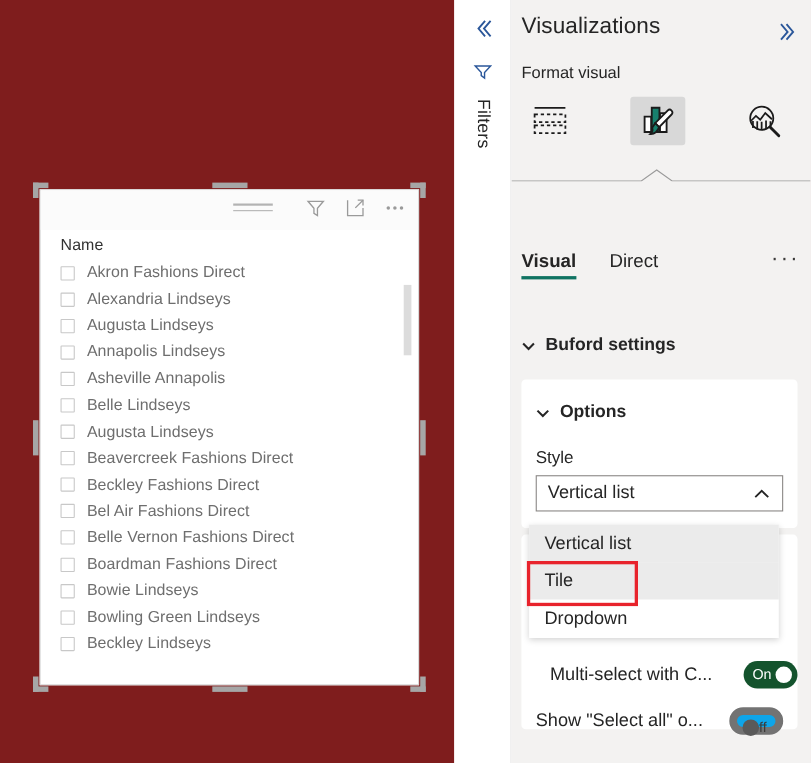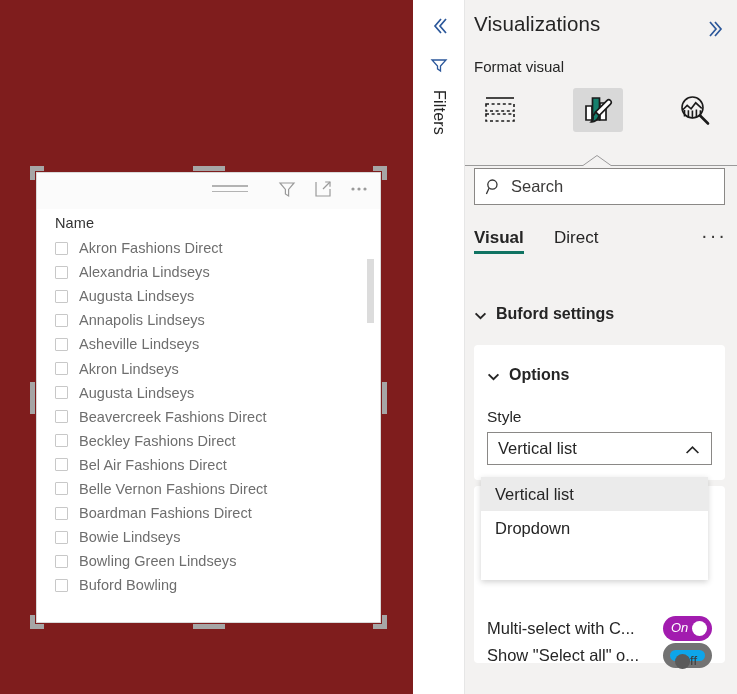--- a/index.html
+++ b/index.html
@@ -203,27 +203,27 @@
   .dd-item.hl { background: #ebebeb; }
   .dd-item.boxed::after {
     content: ""; position: absolute; left: -2px; top: -1px; width: 95px; height: 35px;
     border: 3px solid #e8232c; pointer-events: none;
   }
 
   .row {
     position: absolute; left: 13px; width: 225px; height: 34px;
     display: flex; align-items: center; justify-content: space-between;
   }
-  .row-a { top: 125px; }
+  .row-a { top: 110px; margin-left: 13px; }
   .row-b { top: 152px; }
   .row-label { font-size: 16.5px; color: #252525; white-space: nowrap; }
   .toggle {
     width: 49px; height: 25px; border-radius: 13px; position: relative; flex: 0 0 auto;
   }
-  .toggle.on  { background: #a21caf; font-style: italic; }
+  .toggle.on  { background: #14532d; }
   .toggle.off { background: #0ea5e9; border: 7px solid #737373; }
   .toggle .knob { position: absolute; width: 15px; height: 15px; border-radius: 50%; top: 5px; }
   .toggle.on  .knob { right: 5px; background: #ffffff; }
   .toggle.off .knob { left: 5px; background: #5a5a5a; top: 4px; }
   .toggle .ttxt { position: absolute; top: 4px; font-size: 13px; }
   .toggle.on  .ttxt { left: 8px; color: #ffffff; }
   .toggle.off .ttxt { right: 8px; color: #3b3a39; top: 3px; }
 </style>
 </head>
 <body>
@@ -278,25 +278,25 @@
               <div class="slicer-item">
                 <span class="slicer-cb"></span>
                 <span class="slicer-label">Augusta Lindseys</span>
               </div>
               <div class="slicer-item">
                 <span class="slicer-cb"></span>
                 <span class="slicer-label">Annapolis Lindseys</span>
               </div>
               <div class="slicer-item">
                 <span class="slicer-cb"></span>
-                <span class="slicer-label">Asheville Lindseys</span>
-              </div>
-              <div class="slicer-item">
-                <span class="slicer-cb"></span>
-                <span class="slicer-label">Akron Lindseys</span>
+                <span class="slicer-label">Asheville Annapolis</span>
+              </div>
+              <div class="slicer-item">
+                <span class="slicer-cb"></span>
+                <span class="slicer-label">Belle Lindseys</span>
               </div>
               <div class="slicer-item">
                 <span class="slicer-cb"></span>
                 <span class="slicer-label">Augusta Lindseys</span>
               </div>
               <div class="slicer-item">
                 <span class="slicer-cb"></span>
                 <span class="slicer-label">Beavercreek Fashions Direct</span>
               </div>
               <div class="slicer-item">
@@ -318,21 +318,21 @@
               <div class="slicer-item">
                 <span class="slicer-cb"></span>
                 <span class="slicer-label">Bowie Lindseys</span>
               </div>
               <div class="slicer-item">
                 <span class="slicer-cb"></span>
                 <span class="slicer-label">Bowling Green Lindseys</span>
               </div>
               <div class="slicer-item">
                 <span class="slicer-cb"></span>
-                <span class="slicer-label">Buford Bowling</span>
+                <span class="slicer-label">Beckley Lindseys</span>
               </div>
               <div class="slicer-item"></div>
             </div>
           <div class="list-scrollbar">
             <div class="list-thumb"></div>
           </div>
         </div>
       </div>
 
       <div class="corner tl"></div>
@@ -406,29 +406,20 @@
         </span>
       </div>
     </div>
 
     <div class="tab-divider">
       <svg viewBox="0 0 272 12" width="272" height="12" fill="none" stroke="#9a9a9a" stroke-width="1">
         <path d="M0 11.5H118L132 1.5L146 11.5H272"></path>
       </svg>
     </div>
 
-    <div class="searchbox">
-      <span class="search-ic">
-        <svg viewBox="0 0 18 18" width="18" height="18" fill="none" stroke="currentColor" stroke-width="1.3">
-          <circle cx="7.4" cy="6.6" r="4.6"></circle>
-            <path d="M4 10.2L1.4 16"></path>
-        </svg>
-      </span>
-      <span class="search-ph">Search</span>
-    </div>
 
     <div class="subtabs">
       <div class="subtab subtab-visual active">Visual</div>
       <div class="subtab subtab-general">Direct</div>
       <div class="subtab-more">···</div>
     </div>
 
     <div class="section-hdr">
       <span class="chev-d">
         <svg viewBox="0 0 13 13" width="13" height="13" fill="none" stroke="currentColor" stroke-width="1.9">
@@ -474,18 +465,21 @@
         </span>
       </div>
     </div>
 
   </div>
 
   <div class="dropdown" id="style-dropdown-list">
       <div class="dd-item hl">
         <span>Vertical list</span>
       </div>
+      <div class="dd-item hl boxed">
+        <span>Tile</span>
+      </div>
       <div class="dd-item">
         <span>Dropdown</span>
       </div>
     </div>
 
 </div>
 
 </body></html>

